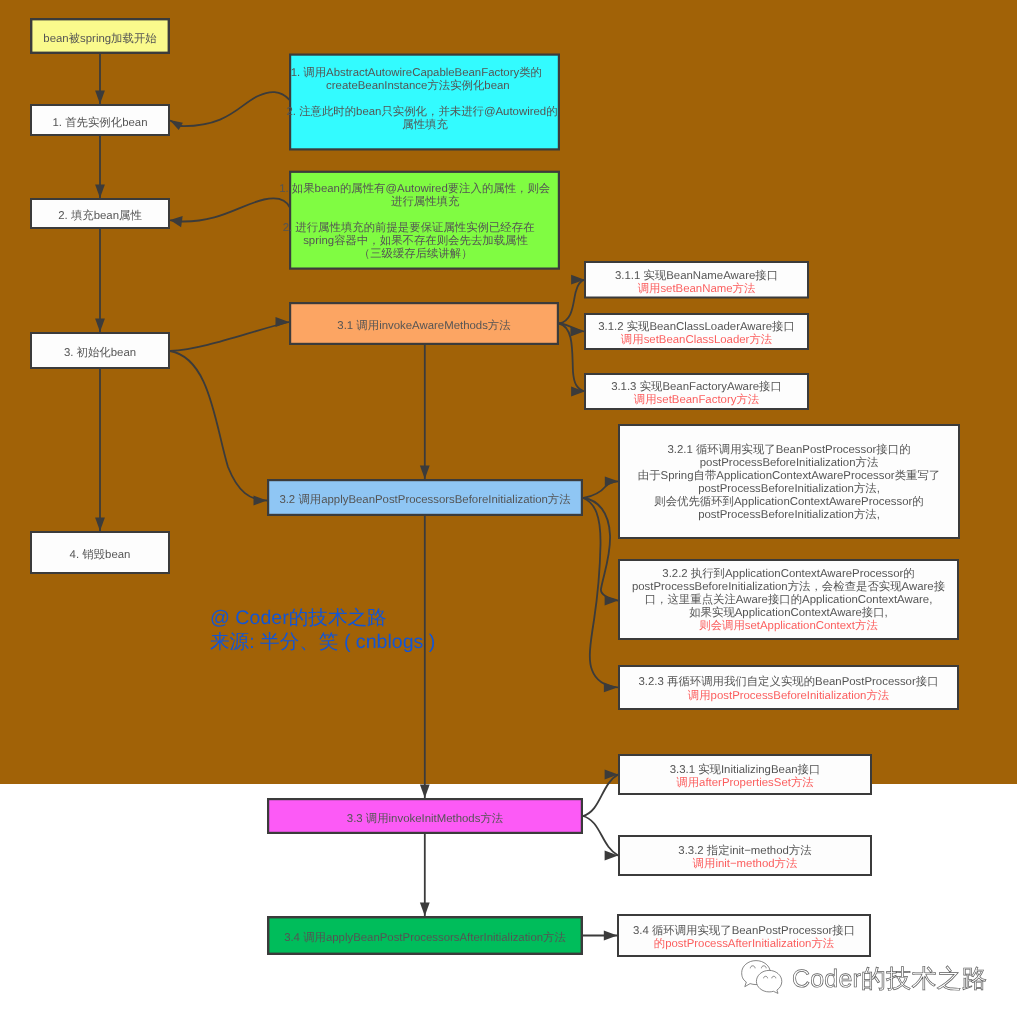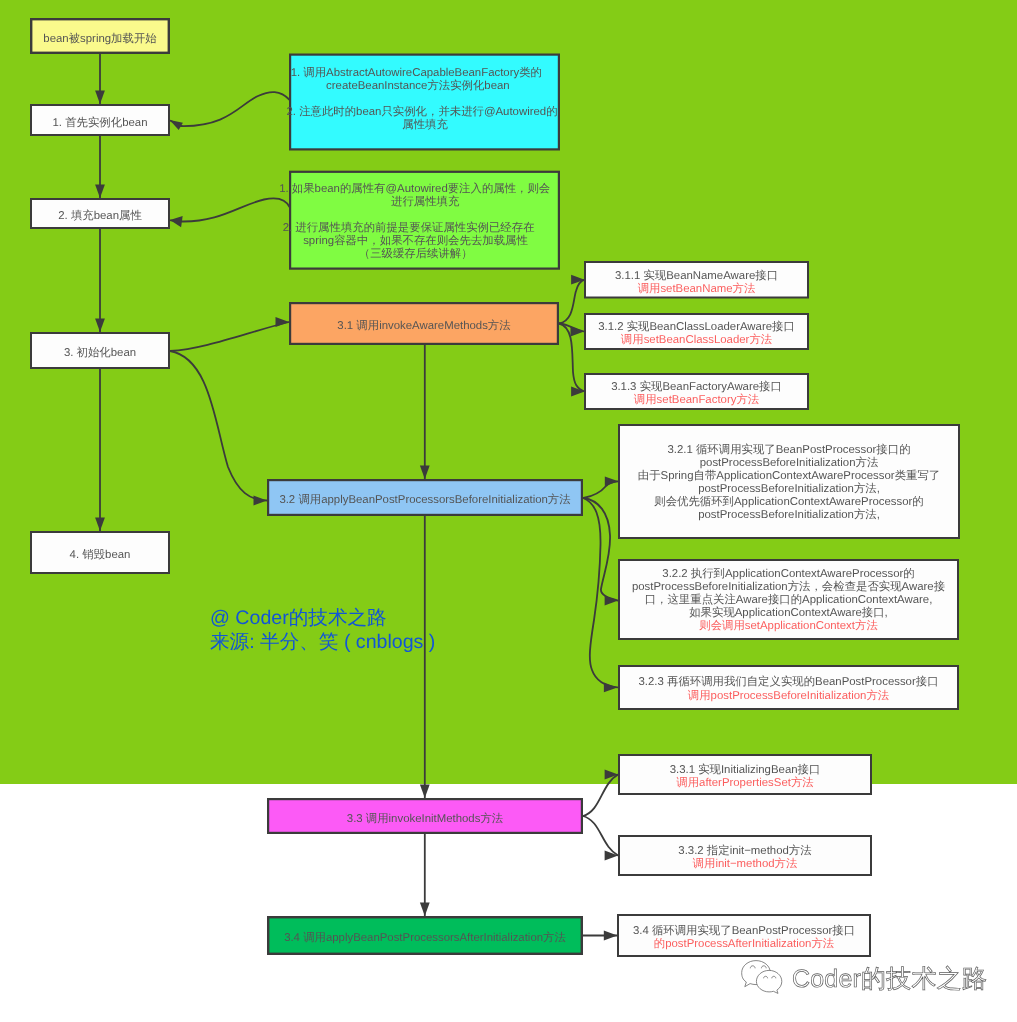--- a/index.html
+++ b/index.html
@@ -1,19 +1,19 @@
 <!DOCTYPE html>
 <html><head>
 <meta charset="utf-8">
 <title>Spring Bean Lifecycle</title>
 <style>
   html,body{margin:0;padding:0;background:#ffffff;}
   body{width:1017px;height:1022px;overflow:hidden;-webkit-font-smoothing:antialiased;text-rendering:geometricPrecision;
        font-family:"Liberation Sans",sans-serif;}
-  #stage{position:relative;width:1017px;height:784px;background:#84cc16;}
+  #stage{position:relative;width:1017px;height:784px;background:#a16207;}
   svg#diagram{position:absolute;left:0;top:0;display:block;}
   .nlabel{font-family:"Liberation Sans",sans-serif;font-size:11.4px;}
   .dark{fill:#545454;}
   .cjk{font-size:1em;}
   .red{fill:#fb5d5d;}
   .edge{fill:none;stroke:#3b3b3b;stroke-width:1.8;stroke-linecap:round;}
   .arrow{fill:#3b3b3b;stroke:none;}
   .anno{font-family:"Liberation Sans",sans-serif;font-size:19.6px;fill:#1155d6;}
   .wm-text{font-family:"Liberation Sans",sans-serif;font-size:25px;fill:none;stroke:#5e5e5e;stroke-width:0.7;letter-spacing:0.2px;}
   .wm-icon{fill:none;stroke:#6a6a6a;stroke-width:0.8;}

